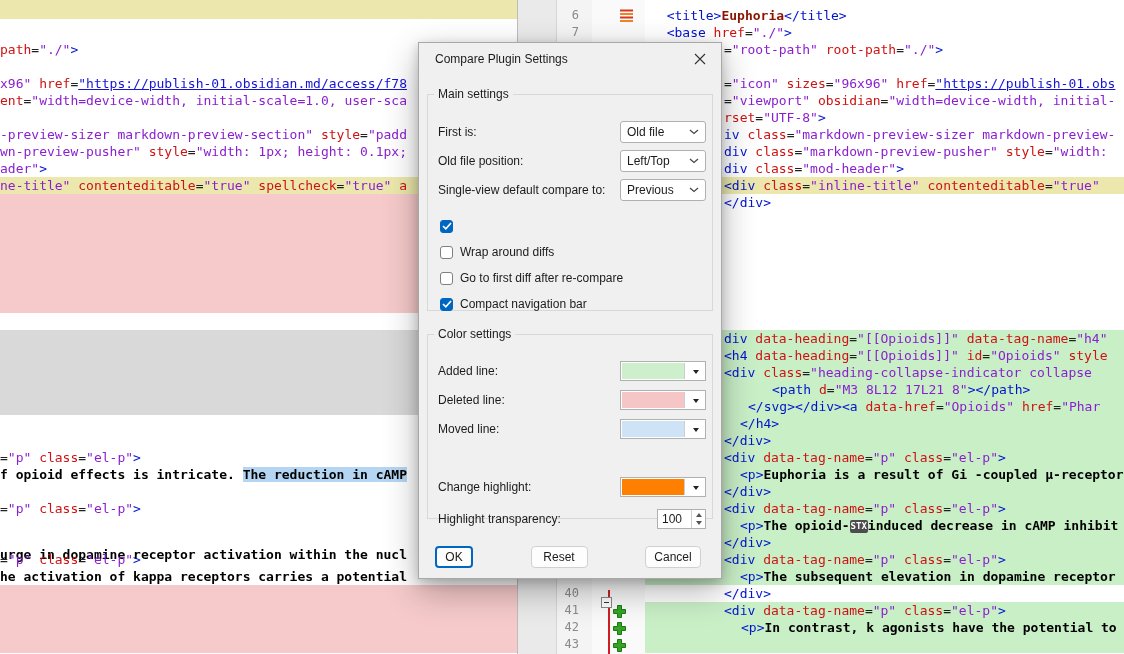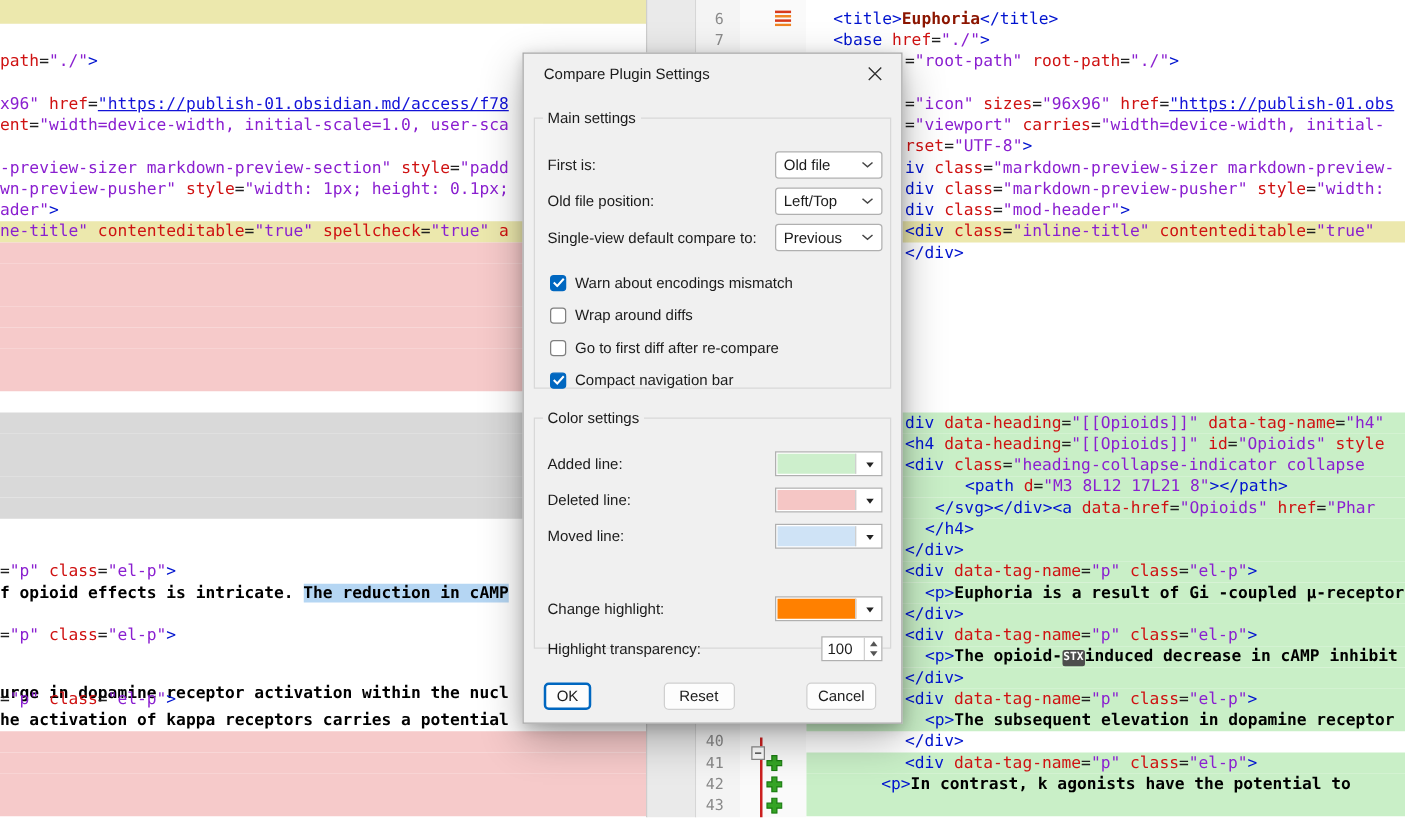--- a/index.html
+++ b/index.html
@@ -146,21 +146,21 @@
       </svg></div>
     <div class="plus-icon" style="top: 638px;"><svg width="13" height="13" viewBox="0 0 13 13">
         <path d="M4.5 .5h4v4h4v4h-4v4h-4v-4h-4v-4h4z" fill="#35a425" stroke="#1a7a10"></path>
       </svg></div>
   </div>
 <div id="right-pane" class="pane">
     <div class="row" style="top: 7px;"><span class="code" style="padding-left: 6px;"><span class="s-p">  </span><span class="s-t">&lt;title&gt;</span><span class="s-e">Euphoria</span><span class="s-t">&lt;/title&gt;</span></span></div>
     <div class="row" style="top: 24px;"><span class="code" style="padding-left: 6px;"><span class="s-p">  </span><span class="s-t">&lt;base</span><span class="s-a"> href</span><span class="s-p">=</span><span class="s-v">"./"</span><span class="s-t">&gt;</span></span></div>
     <div class="row" style="top: 41px;"><span class="code" style="padding-left: 79px;"><span class="s-p">=</span><span class="s-v">"root-path"</span><span class="s-a"> root-path</span><span class="s-p">=</span><span class="s-v">"./"</span><span class="s-t">&gt;</span></span></div>
     <div class="row" style="top: 75px;"><span class="code" style="padding-left: 79px;"><span class="s-p">=</span><span class="s-v">"icon"</span><span class="s-a"> sizes</span><span class="s-p">=</span><span class="s-v">"96x96"</span><span class="s-a"> href</span><span class="s-p">=</span><span class="s-l">"https://publish-01.obs</span></span></div>
-    <div class="row" style="top: 92px;"><span class="code" style="padding-left: 79px;"><span class="s-p">=</span><span class="s-v">"viewport"</span><span class="s-a"> carries</span><span class="s-p">=</span><span class="s-v">"width=device-width, initial-</span></span></div>
+    <div class="row" style="top: 92px;"><span class="code" style="padding-left: 79px;"><span class="s-p">=</span><span class="s-v">"viewport"</span><span class="s-a"> obsidian</span><span class="s-p">=</span><span class="s-v">"width=device-width, initial-</span></span></div>
     <div class="row" style="top: 109px;"><span class="code" style="padding-left: 79px;"><span class="s-a">rset</span><span class="s-p">=</span><span class="s-v">"UTF-8"</span><span class="s-t">&gt;</span></span></div>
     <div class="row" style="top: 126px;"><span class="code" style="padding-left: 79px;"><span class="s-t">iv</span><span class="s-a"> class</span><span class="s-p">=</span><span class="s-v">"markdown-preview-sizer markdown-preview-</span></span></div>
     <div class="row" style="top: 143px;"><span class="code" style="padding-left: 79px;"><span class="s-t">div</span><span class="s-a"> class</span><span class="s-p">=</span><span class="s-v">"markdown-preview-pusher"</span><span class="s-a"> style</span><span class="s-p">=</span><span class="s-v">"width:</span></span></div>
     <div class="row" style="top: 160px;"><span class="code" style="padding-left: 79px;"><span class="s-t">div</span><span class="s-a"> class</span><span class="s-p">=</span><span class="s-v">"mod-header"</span><span class="s-t">&gt;</span></span></div>
     <div class="row bg-changed" style="top: 177px;"><span class="code" style="padding-left: 79px;"><span class="s-t">&lt;div</span><span class="s-a"> class</span><span class="s-p">=</span><span class="s-v">"inline-title"</span><span class="s-a"> contenteditable</span><span class="s-p">=</span><span class="s-v">"true"</span></span></div>
     <div class="row" style="top: 194px;"><span class="code" style="padding-left: 79px;"><span class="s-t">&lt;/div&gt;</span></span></div>
     <div class="row bg-added" style="top: 330px;"><span class="code" style="padding-left: 79px;"><span class="s-t">div</span><span class="s-a"> data-heading</span><span class="s-p">=</span><span class="s-v">"[[Opioids]]"</span><span class="s-a"> data-tag-name</span><span class="s-p">=</span><span class="s-v">"h4"</span></span></div>
     <div class="row bg-added" style="top: 347px;"><span class="code" style="padding-left: 79px;"><span class="s-t">&lt;h4</span><span class="s-a"> data-heading</span><span class="s-p">=</span><span class="s-v">"[[Opioids]]"</span><span class="s-a"> id</span><span class="s-p">=</span><span class="s-v">"Opioids"</span><span class="s-a"> style</span></span></div>
     <div class="row bg-added" style="top: 364px;"><span class="code" style="padding-left: 79px;"><span class="s-t">&lt;div</span><span class="s-a"> class</span><span class="s-p">=</span><span class="s-v">"heading-collapse-indicator collapse</span></span></div>
     <div class="row bg-added" style="top: 381px;"><span class="code" style="padding-left: 127px;"><span class="s-t">&lt;path</span><span class="s-a"> d</span><span class="s-p">=</span><span class="s-v">"M3 8L12 17L21 8"</span><span class="s-t">&gt;</span><span class="s-t">&lt;/path&gt;</span></span></div>
@@ -170,21 +170,21 @@
     <div class="row bg-added" style="top: 449px;"><span class="code" style="padding-left: 79px;"><span class="s-t">&lt;div</span><span class="s-a"> data-tag-name</span><span class="s-p">=</span><span class="s-v">"p"</span><span class="s-a"> class</span><span class="s-p">=</span><span class="s-v">"el-p"</span><span class="s-t">&gt;</span></span></div>
     <div class="row bg-added" style="top: 466px;"><span class="code" style="padding-left: 95px;"><span class="s-t">&lt;p&gt;</span><span class="s-b">Euphoria is a result of Gi -coupled μ-receptor</span></span></div>
     <div class="row bg-added" style="top: 483px;"><span class="code" style="padding-left: 79px;"><span class="s-t">&lt;/div&gt;</span></span></div>
     <div class="row bg-added" style="top: 500px;"><span class="code" style="padding-left: 79px;"><span class="s-t">&lt;div</span><span class="s-a"> data-tag-name</span><span class="s-p">=</span><span class="s-v">"p"</span><span class="s-a"> class</span><span class="s-p">=</span><span class="s-v">"el-p"</span><span class="s-t">&gt;</span></span></div>
     <div class="row bg-added" style="top: 517px;"><span class="code" style="padding-left: 95px;"><span class="s-t">&lt;p&gt;</span><span class="s-b">The opioid-</span><span class="s-x">STX</span><span class="s-b">induced decrease in cAMP inhibit</span></span></div>
     <div class="row bg-added" style="top: 534px;"><span class="code" style="padding-left: 79px;"><span class="s-t">&lt;/div&gt;</span></span></div>
     <div class="row bg-added" style="top: 551px;"><span class="code" style="padding-left: 79px;"><span class="s-t">&lt;div</span><span class="s-a"> data-tag-name</span><span class="s-p">=</span><span class="s-v">"p"</span><span class="s-a"> class</span><span class="s-p">=</span><span class="s-v">"el-p"</span><span class="s-t">&gt;</span></span></div>
     <div class="row bg-added" style="top: 568px;"><span class="code" style="padding-left: 95px;"><span class="s-t">&lt;p&gt;</span><span class="s-b">The subsequent elevation in dopamine receptor</span></span></div>
     <div class="row" style="top: 585px;"><span class="code" style="padding-left: 79px;"><span class="s-t">&lt;/div&gt;</span></span></div>
     <div class="row bg-added" style="top: 602px;"><span class="code" style="padding-left: 79px;"><span class="s-t">&lt;div</span><span class="s-a"> data-tag-name</span><span class="s-p">=</span><span class="s-v">"p"</span><span class="s-a"> class</span><span class="s-p">=</span><span class="s-v">"el-p"</span><span class="s-t">&gt;</span></span></div>
-    <div class="row bg-added" style="top: 619px;"><span class="code" style="padding-left: 60px;"><span class="s-t">&lt;p&gt;</span><span class="s-b">In contrast, k agonists have the potential to</span></span></div>
+    <div class="row bg-added" style="top: 619px;"><span class="code" style="padding-left: 96px;"><span class="s-t">&lt;p&gt;</span><span class="s-b">In contrast, k agonists have the potential to</span></span></div>
     <div class="row bg-added" style="top: 636px;"><span class="code"></span></div>
   </div>
 
 <div id="dialog">
   <div class="ttl">
     <span class="ttl-text">Compare Plugin Settings</span>
     <div class="close">
       <svg width="12" height="12" viewBox="0 0 12 12">
         <path d="M1 1 L11 11 M11 1 L1 11" stroke="#333" stroke-width="1.1" fill="none"></path>
       </svg>
@@ -221,21 +221,20 @@
           </svg>
       </div>
     </div>
 
     <div class="fr cbx" style="top:117px">
       <div class="cb checked">
         <svg width="10" height="8" viewBox="0 0 10 8">
             <path d="M1 4l2.8 2.8L9 1" stroke="#fff" stroke-width="1.6" fill="none"></path>
           </svg>
       </div>
-      <span class="lbl">Warn about encodings mismatch</span>
     </div>
     <div class="fr cbx" style="top:143px">
       <div class="cb">
         <svg width="10" height="8" viewBox="0 0 10 8">
             <path d="M1 4l2.8 2.8L9 1" stroke="#fff" stroke-width="1.6" fill="none"></path>
           </svg>
       </div>
       <span class="lbl">Wrap around diffs</span>
     </div>
     <div class="fr cbx" style="top:169px">

